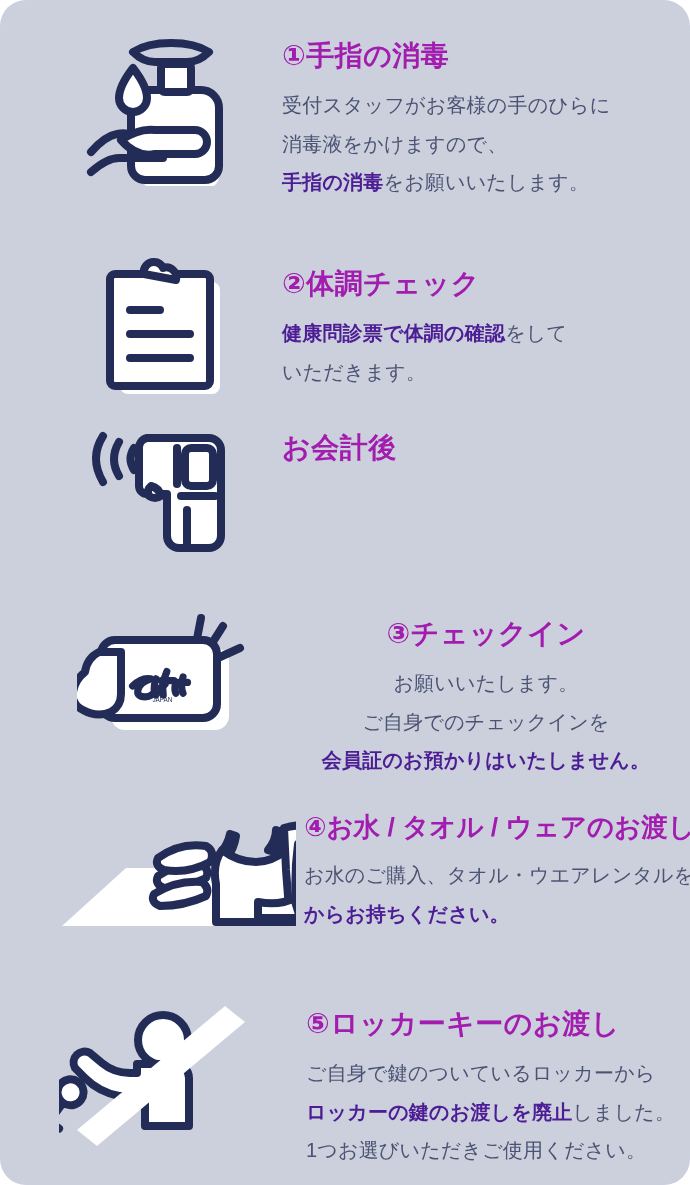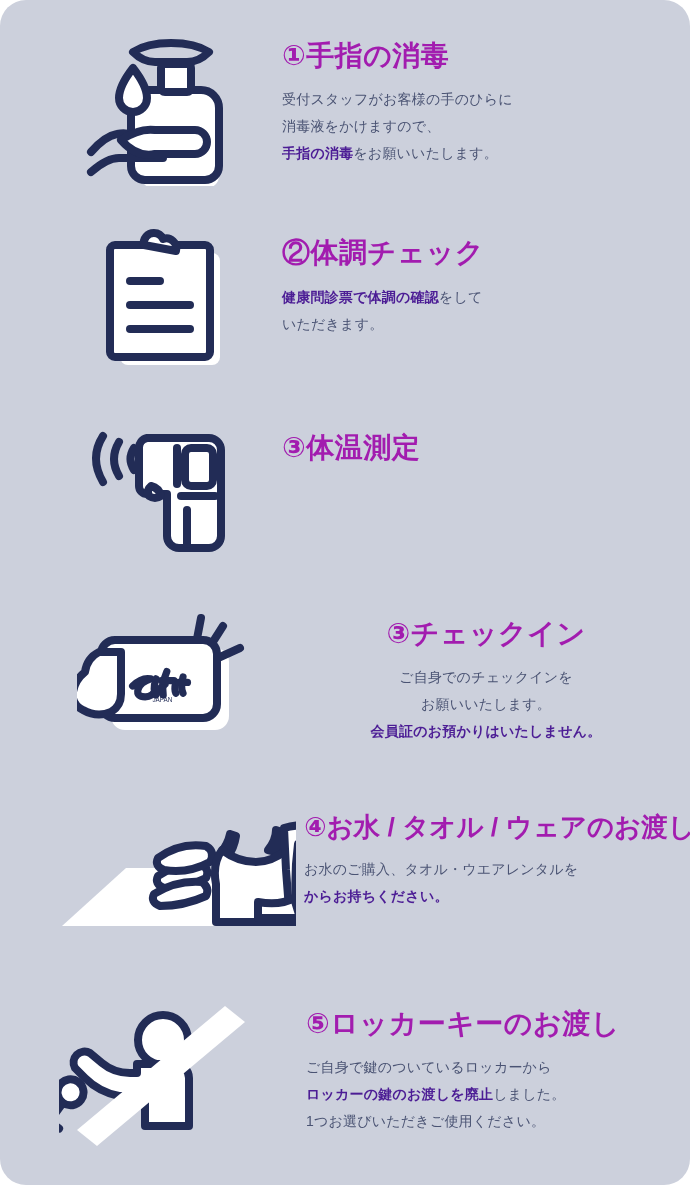--- a/index.html
+++ b/index.html
@@ -34,21 +34,21 @@
     color:#a21caf;
     font-weight:bold;
     font-size:28px;
     letter-spacing:0.5px;
     line-height:1.15;
     white-space:nowrap;
   }
   .heading.wide{ font-size:26.5px; letter-spacing:0px; }
   .body-txt{
     color:#4a5373;
-    font-size:14px;
+    font-size:20px;
     line-height:1.92;
     letter-spacing:0.2px;
   }
   .body-txt b{ color:#4c1d95; font-weight:bold; }
   .gap-md{ height:14px; }
   svg{ display:block; }
   .nv{ fill:none; stroke:#222c56; stroke-width:8; stroke-linecap:round; stroke-linejoin:round; }
   .nvf{ fill:#ffffff; stroke:#222c56; stroke-width:8; stroke-linecap:round; stroke-linejoin:round; }
   .wht{ fill:#ffffff; stroke:none; }
   .nvsolid{ fill:#222c56; stroke:none; }
@@ -76,21 +76,21 @@
       <div class="heading">①手指の消毒</div>
       <div class="gap-md"></div>
       <div class="body-txt">
           <div><span>受付スタッフがお客様の手のひらに</span></div>
           <div><span>消毒液をかけますので、</span></div>
           <div><b>手指の消毒</b><span>をお願いいたします。</span></div>
         </div>
     </div>
   </div>
 
-  <div class="step" style="top:225px;font-family:Liberation Mono, monospace;">
+  <div class="step" style="top:254px;">
     <div class="icon-wrap" style="width:282px; padding-left:52px;">
       <svg width="150" height="146" viewBox="0 0 150 146" aria-hidden="true">
         <rect class="wht" x="28" y="28" width="100" height="112" rx="8"></rect>
         <rect class="nvf" x="18" y="20" width="100" height="112" rx="5"></rect>
         <path class="nvf" d="M52 20 a10 10 0 0 1 10 -12 a10 10 0 0 1 9 6 a10 10 0 0 1 13 12 z"></path>
         <path class="nv" d="M38 56 h30" stroke-width="9"></path>
         <path class="nv" d="M38 80 h60" stroke-width="9"></path>
         <path class="nv" d="M38 104 h60" stroke-width="9"></path>
       </svg>
     </div>
@@ -112,21 +112,21 @@
         <path class="nv" d="M57 30 q-7 11 0 22" stroke-width="7"></path>
         <path class="nvf" d="M70 20 h62 a12 12 0 0 1 12 12 v86 a12 12 0 0 1 -12 12 h-30 a12 12 0 0 1 -12 -12 v-42 h-20 a8 8 0 0 1 -8 -8 v-38 a10 10 0 0 1 8 -10 z"></path>
         <rect class="nvf" x="108" y="30" width="28" height="38" rx="6"></rect>
         <path class="nv" d="M100 30 v36" stroke-width="8"></path>
         <path class="nv" d="M104 78 h34" stroke-width="9"></path>
         <path class="nv" d="M110 92 v34" stroke-width="8"></path>
         <path class="nvf" d="M74 68 q8 2 10 10 q-6 4 -12 0 q-3 -6 2 -10 z"></path>
       </svg>
     </div>
     <div class="txt-wrap" style="padding-top:14px;">
-      <div class="heading">③体温測定</div>
+      <div class="heading">お会計後</div>
       <div class="gap-md"></div>
     </div>
   </div>
 
   <div class="step" style="top:608px;">
     <div class="icon-wrap" style="width:282px; padding-left:48px;">
       <svg width="176" height="132" viewBox="0 0 176 132" aria-hidden="true">
         <rect class="wht" x="34" y="40" width="118" height="82" rx="14"></rect>
         <path class="nv" d="M124 10 l-5 26" stroke-width="8"></path>
         <path class="nv" d="M146 18 l-14 22" stroke-width="8"></path>
@@ -142,22 +142,22 @@
           <path class="nv" stroke-width="3" d="M60 10 q-3 12 0 18"></path>
           <path class="nv" stroke-width="3" d="M55 16 h10"></path>
           <text class="nvsolid" x="26" y="38" font-size="7" font-family="'Liberation Sans',sans-serif">JAPAN</text>
         </g>
       </svg>
     </div>
     <div class="txt-wrap" style="padding-top:10px;text-align:center;">
       <div class="heading">③チェックイン</div>
       <div class="gap-md"></div>
       <div class="body-txt">
+          <div><span>お願いいたします。</span></div>
           <div><span>ご自身でのチェックインを</span></div>
-          <div><span>お願いいたします。</span></div>
           <div><b>会員証のお預かりはいたしません。</b></div>
         </div>
     </div>
   </div>
 
   <div class="step" style="top:806px;margin-left:40px;">
     <div class="icon-wrap" style="width:260px; padding-left:18px;">
       <svg width="234" height="140" viewBox="0 0 234 140" aria-hidden="true">
         <path class="wht" d="M64 62 h112 l48 58 h-224 z"></path>
         <path class="nvf" d="M96 70 q20 -14 44 -12 q8 6 4 14 q-20 10 -42 10 q-10 -4 -6 -12 z"></path>

